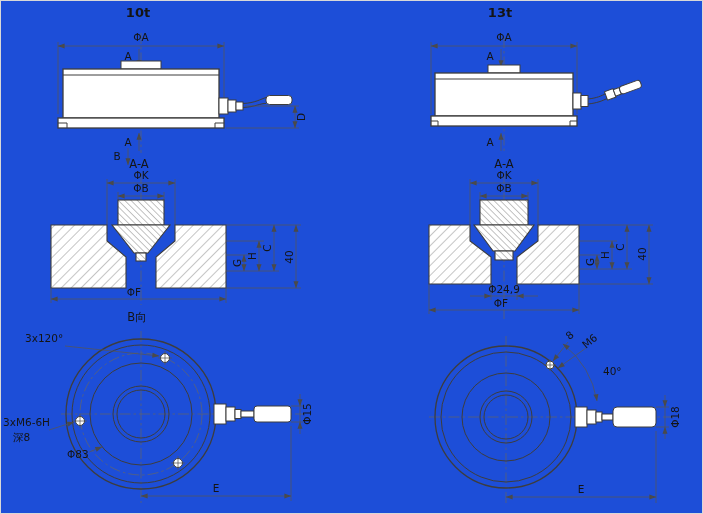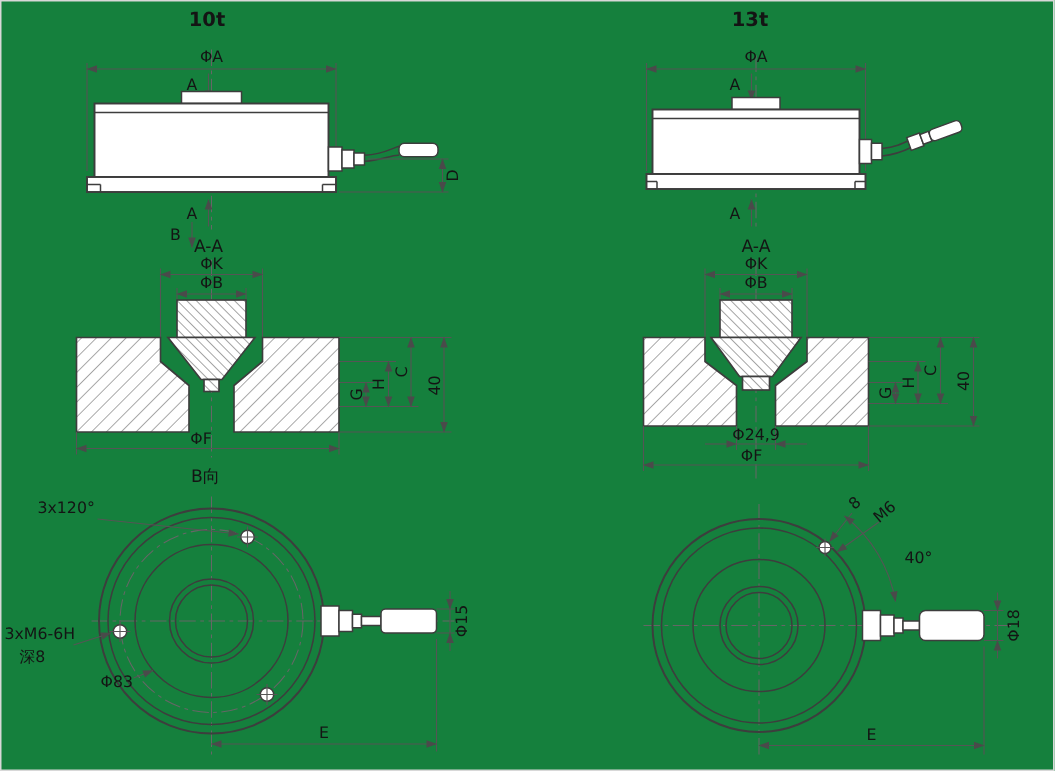--- a/index.html
+++ b/index.html
@@ -1,16 +1,16 @@
 <!DOCTYPE html>
 <html><head>
 <meta charset="utf-8">
 <style>
   html,body{margin:0;padding:0;background:#ffffff;}
-  .canvas{position:relative;width:703px;height:514px;background:#15803d;border:1px solid #d8d8d8;box-sizing:border-box;overflow:hidden;}
+  .canvas{position:relative;width:703px;height:514px;background:#1d4ed8;border:1px solid #d8d8d8;box-sizing:border-box;overflow:hidden;}
   svg text{font-family:"DejaVu Sans",sans-serif;font-size:10.5px;fill:#141414;}
   .tc{text-anchor:middle;}
   .ts{text-anchor:start;}
   .tt{font-size:13px;font-weight:bold;}
   .tv{font-size:11.5px;}
   .ol{stroke:#3d3d3d;stroke-width:1.3;fill:#ffffff;}
   .ol2{stroke:#3d3d3d;stroke-width:1;fill:#ffffff;}
   .ln{stroke:#3d3d3d;stroke-width:1;fill:none;}
   .thin{stroke:#555555;stroke-width:0.75;fill:none;}
   .dim{stroke:#555555;stroke-width:0.75;fill:none;}

